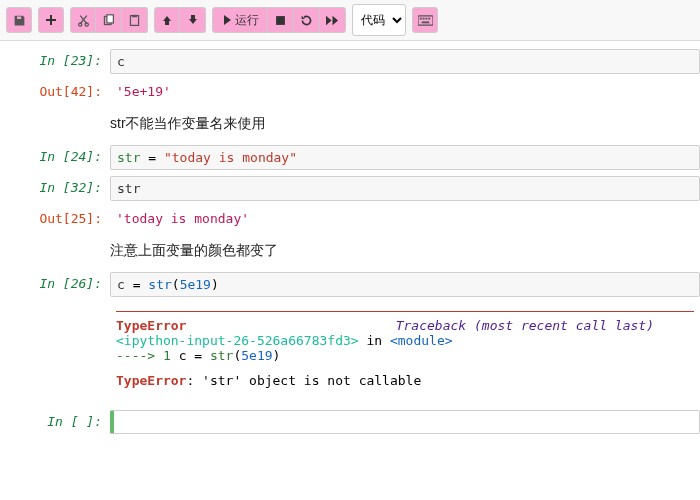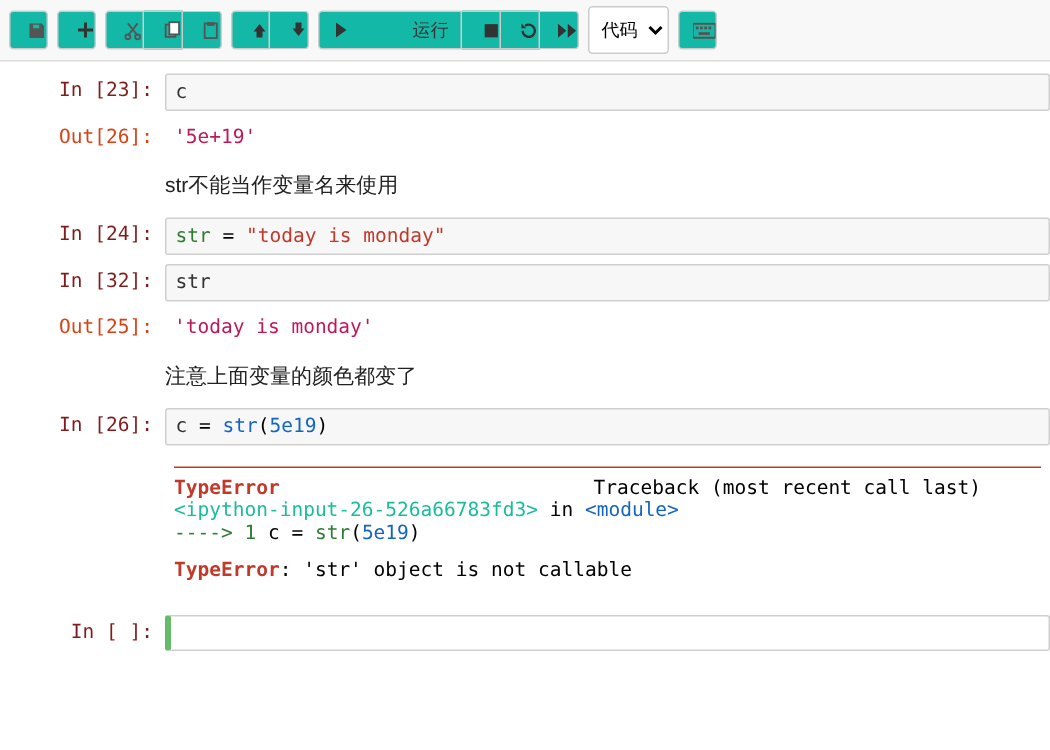--- a/index.html
+++ b/index.html
@@ -1,38 +1,38 @@
 <!DOCTYPE html>
 <html><head>
 <meta charset="utf-8">
 <style>
   * { box-sizing: border-box; margin: 0; padding: 0; }
   body { font-family: "Helvetica Neue", Arial, sans-serif; font-size: 13px; background: #fff; width: 700px; height: 500px; overflow: hidden; }
   .toolbar { display: flex; gap: 6px; padding: 4px 6px; border-bottom: 1px solid #ddd; background: #f8f8f8; align-items: center; }
   .btn-group { display: flex; }
-  .tbtn { border: 1px solid #ccc; background: #14b8a6; width: 26px; height: 26px; display: flex; align-items: center; justify-content: flex-end; cursor: pointer; font-size: 12px; color: #333; gap: 40px; }
+  .tbtn { border: 1px solid #ccc; background: #f9a8d4; width: 26px; height: 26px; display: flex; align-items: center; justify-content: center; cursor: pointer; font-size: 12px; color: #333; }
   .tbtn + .tbtn { border-left: none; }
   .tbtn.wide { width: auto; padding: 0 8px; font-size: 12px; }
   .tbtn:first-child { border-radius: 3px 0 0 3px; }
   .tbtn:last-child { border-radius: 0 3px 3px 0; }
   .tbtn.solo { border-radius: 3px; }
   .celltype { border: 1px solid #ccc; background: #fff; height: 32px; font-size: 12px; padding: 0 4px; border-radius: 3px; }
   .notebook { padding: 4px 0 0 0; }
   .cell { display: flex; align-items: flex-start; margin: 2px 0; padding: 2px 0; }
   .prompt { width: 110px; text-align: right; padding: 4px 8px 4px 0; font-family: monospace; font-size: 13px; flex-shrink: 0; }
-  .prompt.in { color: #7f1d1d; }
+  .prompt.in { color: #15803d; font-style: italic; }
   .prompt.out { color: #d84315; }
   .content { flex: 1; padding: 4px 6px; font-family: monospace; font-size: 13px; }
   .input-area { border: 1px solid #cfcfcf; background: #f7f7f7; border-radius: 2px; min-height: 24px; }
   .cell.selected .input-area { border-left: 4px solid #66bb6a; background: #fff; }
   .plain { color: #333; }
   .md-text { padding: 6px 12px 6px 0; font-family: "Helvetica Neue", Arial, sans-serif; font-size: 14px; color: #222; }
   .err-rule { border-top: 1px solid #c0392b; margin: 4px 0 6px 0; }
   .err-name { color: #c0392b; font-weight: bold; }
-  .err-head { color: #000000; }
+  .err-head { color: #4c1d95; font-style: italic; }
   .tb-cyan { color: #1abc9c; }
   .tb-blue { color: #1565c0; }
   .tb-green { color: #2e7d32; }
   .arrow { color: #2e7d32; }
   .code-kw { color: #2e7d32; }
   .code-str { color: #c0392b; }
   .code-num { color: #1565c0; }
   .code-fn { color: #1565c0; }
   .out-text { color: #be185d; }
   svg { display: block; }
@@ -130,21 +130,21 @@
 </div>
 
 <div class="notebook">
 
   <div class="cell">
     <div class="prompt in">In  [23]:</div>
     <div class="content input-area"><span class="plain">c</span></div>
   </div>
 
   <div class="cell">
-    <div class="prompt out">Out[26]:</div>
+    <div class="prompt out">Out[42]:</div>
     <div class="content"><span class="out-text">'5e+19'</span></div>
   </div>
 
   <div class="cell">
     <div class="prompt"></div>
     <div class="content md-text">str不能当作变量名来使用</div>
   </div>
 
   <div class="cell">
     <div class="prompt in">In  [24]:</div>

